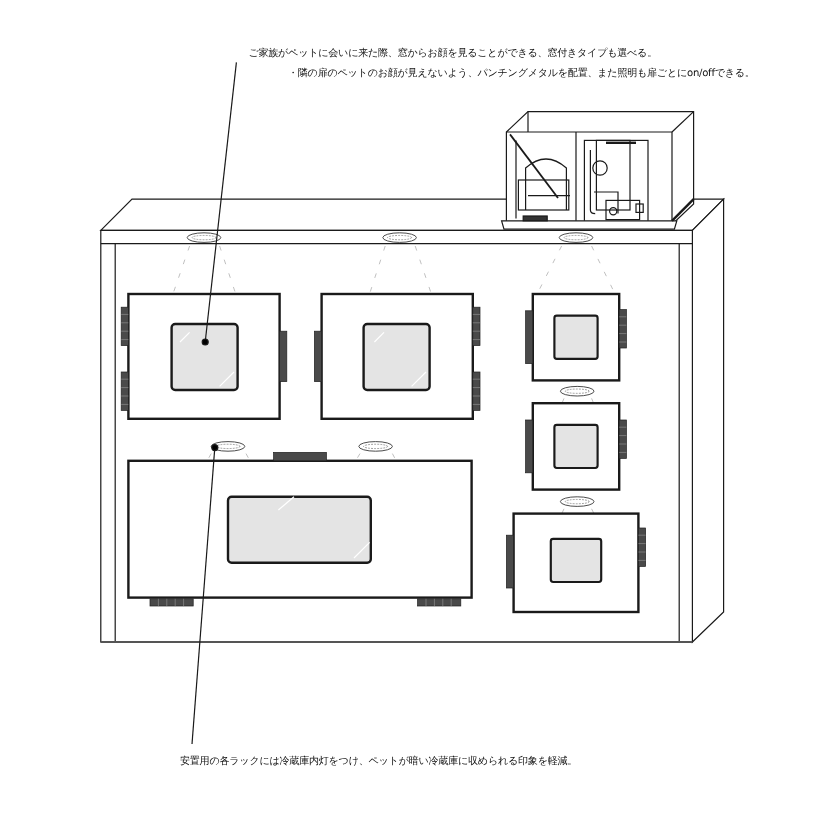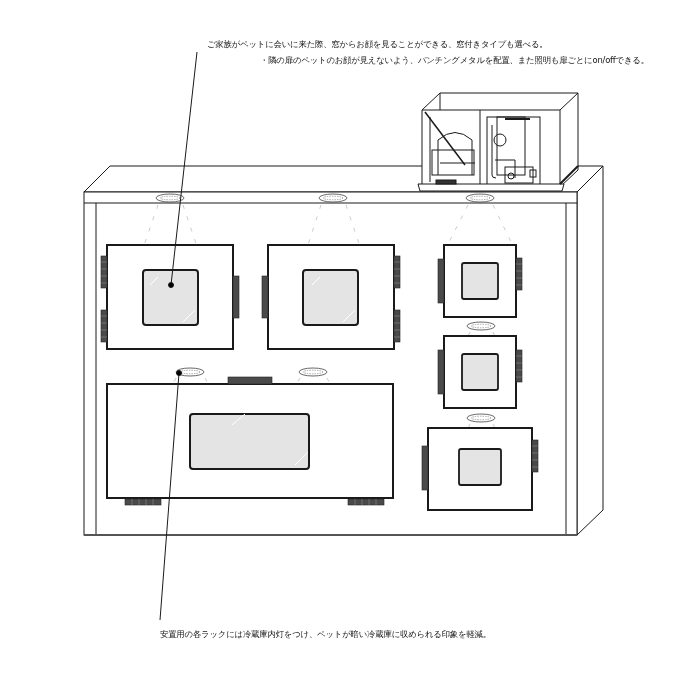--- a/index.html
+++ b/index.html
@@ -5,22 +5,22 @@
     html, body { margin:0; padding:0; background:#ffffff; }
     body { width:685px; height:700px; position:relative; overflow:hidden;
            font-family: "DejaVu Sans", sans-serif; }
     .note { position:absolute; font-size:8.4px; color:#111; white-space:nowrap; letter-spacing:-0.2px;text-align:right; }
     svg.drawing { position:absolute; left:0; top:0; }
   </style>
 </head>
 <body>
 
 <div class="note" style="left:207px; top:39px;">ご家族がペットに会いに来た際、窓からお顔を見ることができる、窓付きタイプも選べる。</div>
-<div class="note" style="left:212px; top:55px;margin-left:48px;">・隣の扉のペットのお顔が見えないよう、パンチングメタルを配置、また照明も扉ごとにon/offできる。</div>
-<div class="note" style="left:160px; top:629px;">安置用の各ラックには冷蔵庫内灯をつけ、ペットが暗い冷蔵庫に収められる印象を軽減。</div>
+<div class="note" style="left:192px; top:55px;margin-left:48px;">・隣の扉のペットのお顔が見えないよう、パンチングメタルを配置、また照明も扉ごとにon/offできる。</div>
+<div class="note" style="left:150px; top:629px;">安置用の各ラックには冷蔵庫内灯をつけ、ペットが暗い冷蔵庫に収められる印象を軽減。</div>
 
 <svg class="drawing" width="685" height="700" viewBox="0 0 685 700">
   <defs>
     <g id="light">
       <ellipse cx="0" cy="0" rx="14" ry="4" fill="#fff" stroke="#444" stroke-width="0.8"></ellipse>
       <ellipse cx="0" cy="0" rx="10" ry="1.8" fill="none" stroke="#777" stroke-width="0.6" stroke-dasharray="1.5 1"></ellipse>
     </g>
     <g id="hinge-v">
       <rect x="0" y="0" width="6" height="32" fill="#4a4a4a" stroke="#222" stroke-width="0.6"></rect>
       <line x1="0" y1="6" x2="6" y2="6" stroke="#999" stroke-width="0.5"></line>

